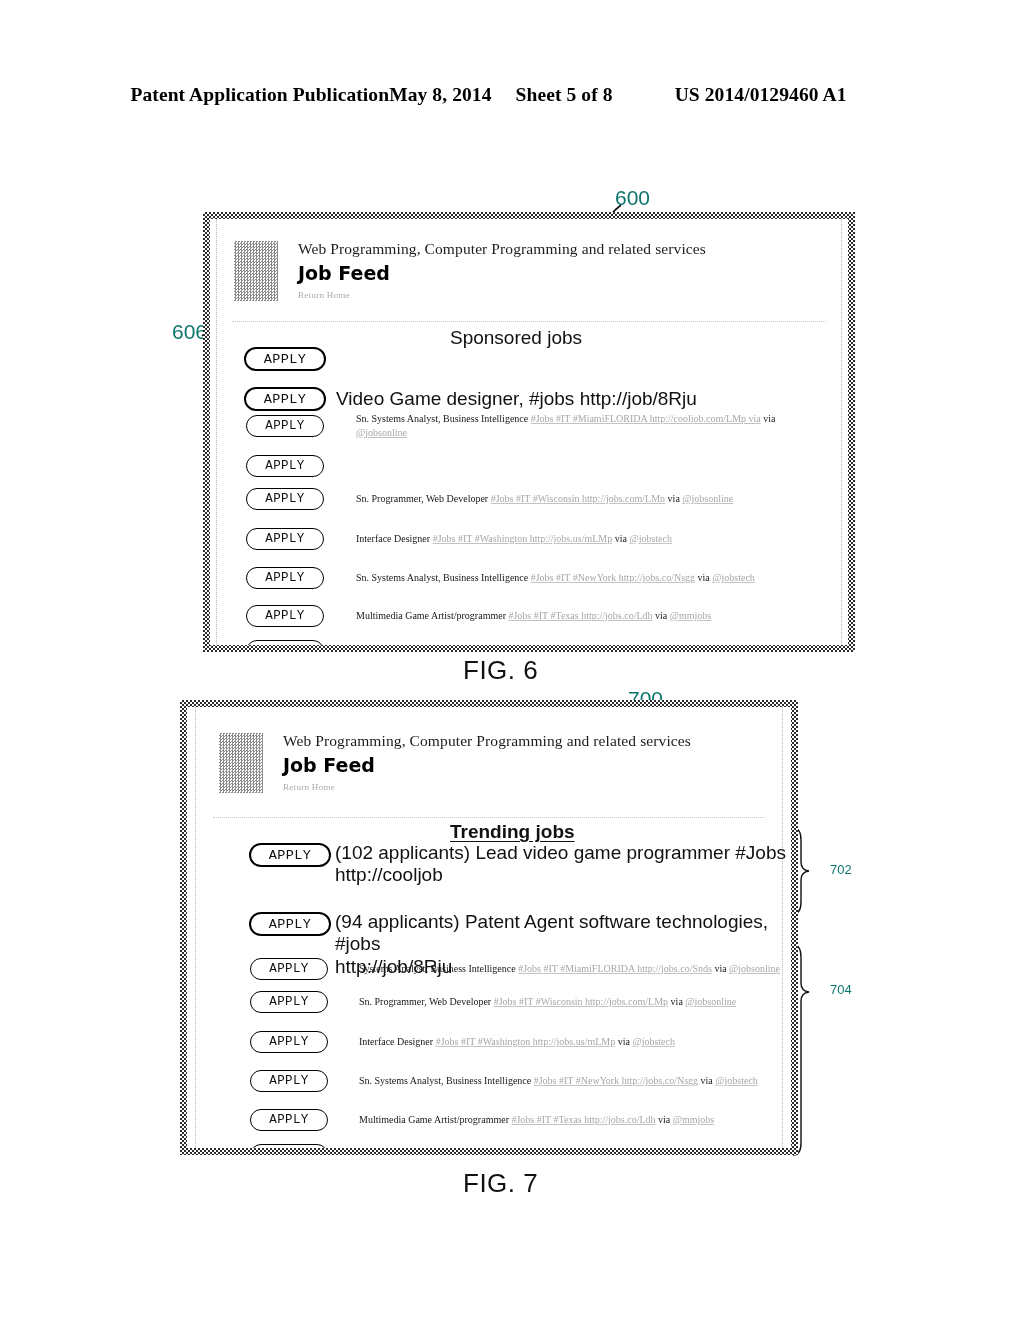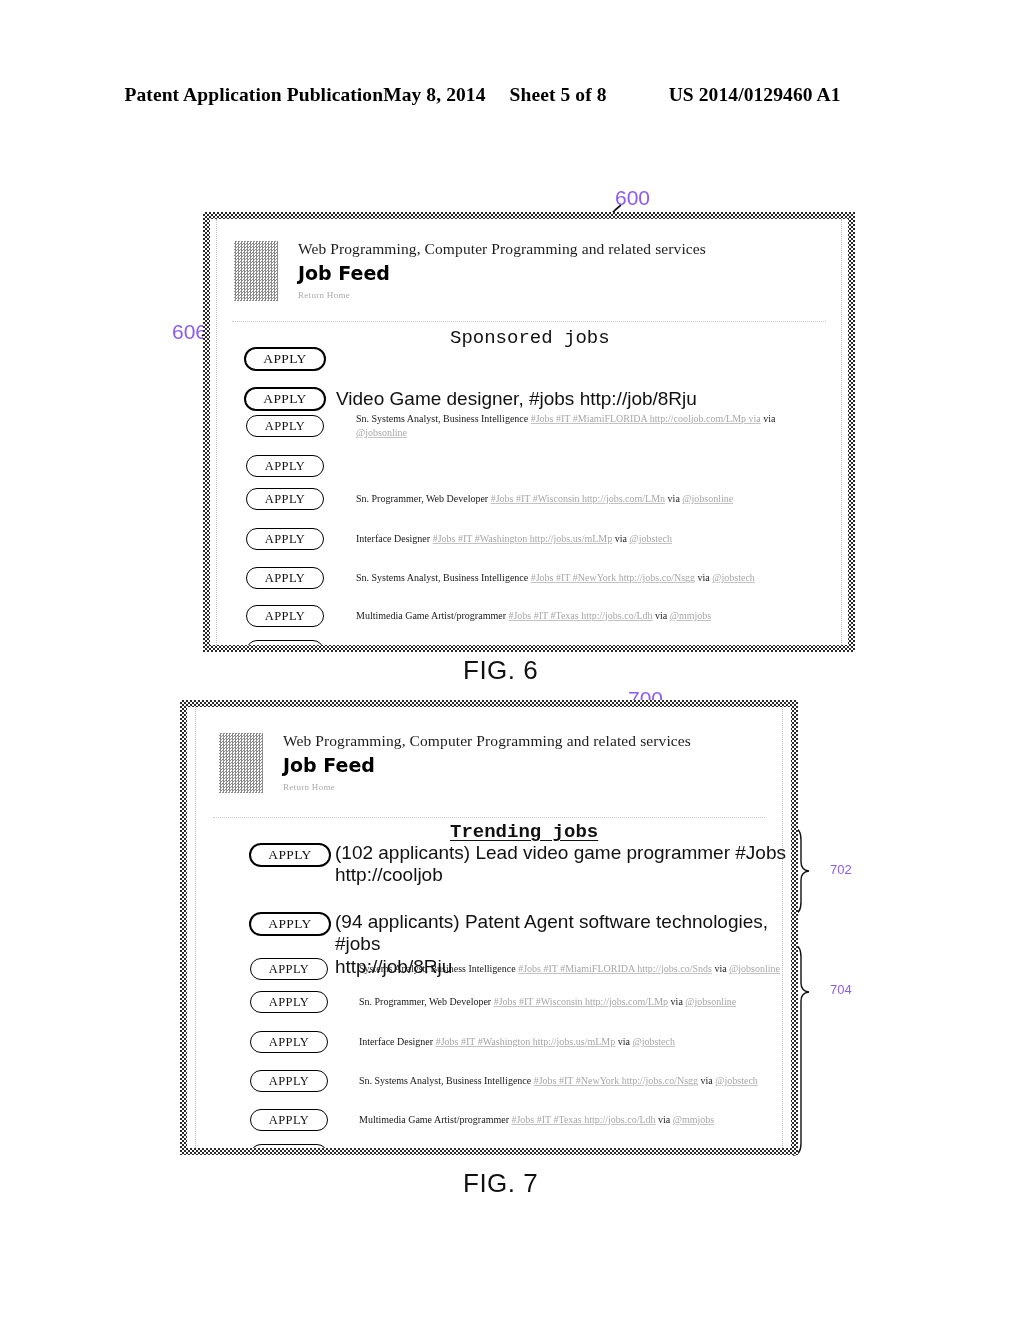--- a/index.html
+++ b/index.html
@@ -7,21 +7,21 @@
     width:1024px;height:1320px;
     background:#ffffff;
     font-family:"Liberation Serif", serif;
     color:#000;
     position:relative;
     overflow:hidden;
   }
 
   
   .pat-header{
-    position:absolute; top:84px; left:6px; width:961px;
+    position:absolute; top:84px; left:12px; width:961px;
     display:flex; justify-content:center; align-items:baseline;
     font-family:"Liberation Serif", serif;
     font-weight:bold; font-size:19.5px; letter-spacing:.1px;
     white-space:nowrap;
   }
   .pat-header .h-pub{margin-left:-8px;}
   .pat-header .h-date{}
   .pat-header .h-sheet{margin-left:24px;}
   .pat-header .h-num{margin-left:62px;}
 
@@ -81,35 +81,35 @@
   }
 
   
   .divider{
     position:absolute; height:0; border-top:1px dotted #c9c9c9;
   }
 
   
   .sect-label{
     position:absolute;
-    font-family:Liberation Mono, monospace;
+    font-family:Liberation Sans, sans-serif;
     font-size:19px; color:#111; white-space:nowrap;
   }
   .sect-label.underlined{
     font-weight:bold; text-decoration:underline; text-underline-offset:3px;
   }
 
   
   .apply{
     position:absolute;
     box-sizing:border-box;
     border:2px solid #000;
     border-radius:14px;
     background:#fff;
-    font-family:Liberation Serif, serif;
+    font-family:Liberation Mono, monospace;
     font-size:13.5px; color:#111;
     display:flex; align-items:center; justify-content:center;
     letter-spacing:.4px;
     height:24px; width:82px;
   }
   .apply.small{height:22px; width:78px; font-size:12.5px; border-width:1.6px;}
 
   
   .job-big{
     position:absolute;
@@ -126,21 +126,21 @@
   .job-small .blur{
     color:#9c9c9c; filter:blur(.75px); opacity:.9;
     text-decoration:underline; text-decoration-color:#bdbdbd;
   }
   .job-small .viaword{color:#1b1b1b; filter:none; text-decoration:none;margin-top:7px;}
 
   
   .ref{
     position:absolute;
     font-family:"Liberation Sans", sans-serif;
-    color:#8b5cf6;
+    color:#0f766e;
   }
   .ref.big{font-size:21px;}
   .ref.small{font-size:13px;}
 
   svg.overlay{position:absolute; left:0; top:0; overflow:visible; pointer-events:none;}
 
   
   .figcap{
     position:absolute;
     font-family:"Liberation Sans", sans-serif;

